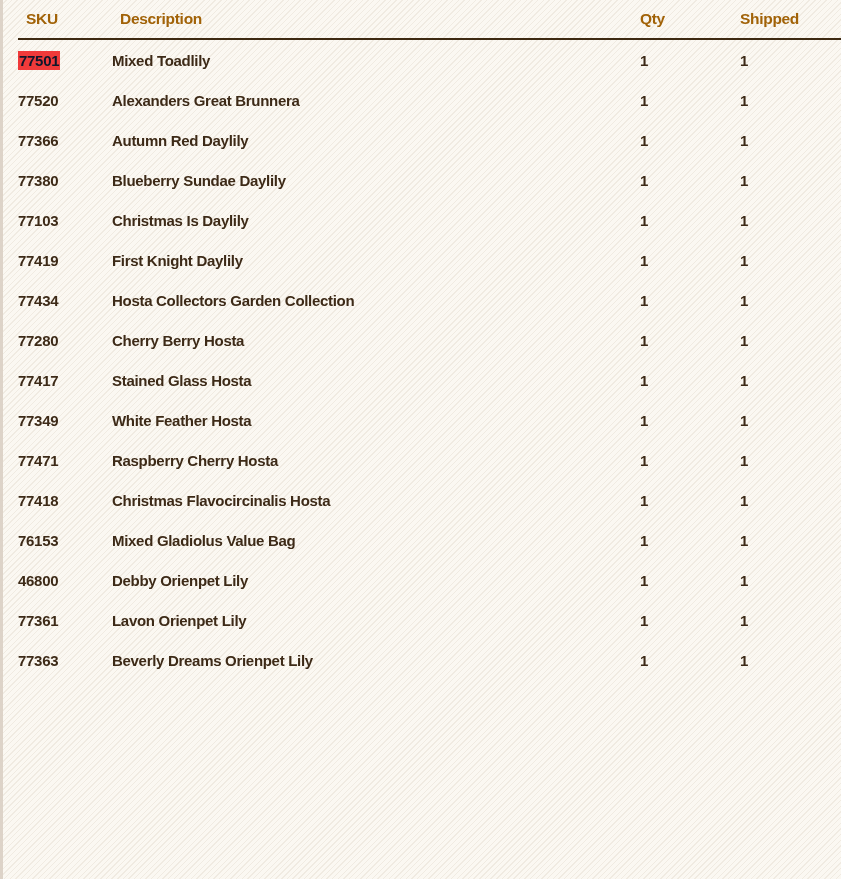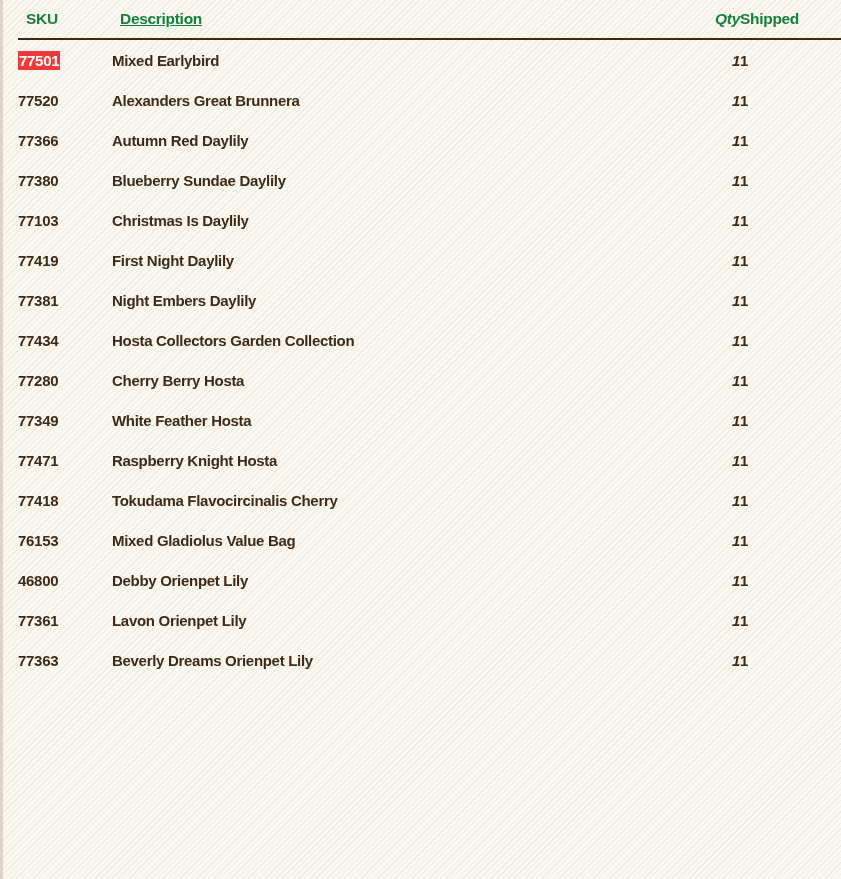--- a/index.html
+++ b/index.html
@@ -33,61 +33,61 @@
       font-family: "Liberation Sans", sans-serif;
       font-weight: bold;
       font-size: 15px;
       letter-spacing: -0.3px;
     }
     table.order thead th {
       height: 38px;
       padding: 0;
       font-size: 15.5px;
       font-weight: bold;
-      color: #15803d;
+      color: #a16207;
       border-bottom: 2px solid #3e2a12;
       vertical-align: middle;
     }
     table.order td {
       height: 40px;
       padding: 0;
       vertical-align: middle;
       color: #3d2a17;
     }
     .c-sku { width: 86px; text-align: left; }
     th.c-sku { padding-left: 8px !important; text-align: left; }
     .c-desc { width: 520px; text-align: left; }
-    th.c-desc { padding-left: 8px !important; text-decoration: underline; }
-    .c-qty { width: 100px; text-align: right; font-style: italic; }
+    th.c-desc { padding-left: 8px !important; }
+    .c-qty { width: 100px; text-align: left; }
     .c-ship { text-align: left; }
     td.c-qty, td.c-ship { color: #3a2a4a; }
     .sku-highlight {
       background: #f03a3a;
-      color: #ffffff;
+      color: #0f172a;
       padding: 1px 1px;
     }
   </style>
 </head>
 <body>
 
 <div class="left-rule"></div>
 
 <table class="order">
   <thead>
     <tr>
       <th class="c-sku">SKU</th>
       <th class="c-desc">Description</th>
       <th class="c-qty">Qty</th>
       <th class="c-ship">Shipped</th>
     </tr>
   </thead>
   <tbody id="rows">
   <tr>
     <td class="c-sku"><span class="sku-highlight">77501</span></td>
-    <td class="c-desc">Mixed Earlybird</td>
+    <td class="c-desc">Mixed Toadlily</td>
     <td class="c-qty">1</td>
     <td class="c-ship">1</td>
   </tr>
 
 
   <tr>
     <td class="c-sku"><span>77520</span></td>
     <td class="c-desc">Alexanders Great Brunnera</td>
     <td class="c-qty">1</td>
     <td class="c-ship">1</td>
@@ -110,64 +110,64 @@
   <tr>
     <td class="c-sku"><span>77103</span></td>
     <td class="c-desc">Christmas Is Daylily</td>
     <td class="c-qty">1</td>
     <td class="c-ship">1</td>
   </tr>
 
 
   <tr>
     <td class="c-sku"><span>77419</span></td>
-    <td class="c-desc">First Night Daylily</td>
-    <td class="c-qty">1</td>
-    <td class="c-ship">1</td>
-  </tr>
-
-  <tr>
-    <td class="c-sku"><span>77381</span></td>
-    <td class="c-desc">Night Embers Daylily</td>
-    <td class="c-qty">1</td>
-    <td class="c-ship">1</td>
-  </tr>
+    <td class="c-desc">First Knight Daylily</td>
+    <td class="c-qty">1</td>
+    <td class="c-ship">1</td>
+  </tr>
+
 
   <tr>
     <td class="c-sku"><span>77434</span></td>
     <td class="c-desc">Hosta Collectors Garden Collection</td>
     <td class="c-qty">1</td>
     <td class="c-ship">1</td>
   </tr>
 
   <tr>
     <td class="c-sku"><span>77280</span></td>
     <td class="c-desc">Cherry Berry Hosta</td>
     <td class="c-qty">1</td>
     <td class="c-ship">1</td>
   </tr>
 
+  <tr>
+    <td class="c-sku"><span>77417</span></td>
+    <td class="c-desc">Stained Glass Hosta</td>
+    <td class="c-qty">1</td>
+    <td class="c-ship">1</td>
+  </tr>
 
   <tr>
     <td class="c-sku"><span>77349</span></td>
     <td class="c-desc">White Feather Hosta</td>
     <td class="c-qty">1</td>
     <td class="c-ship">1</td>
   </tr>
 
   <tr>
     <td class="c-sku"><span>77471</span></td>
-    <td class="c-desc">Raspberry Knight Hosta</td>
+    <td class="c-desc">Raspberry Cherry Hosta</td>
     <td class="c-qty">1</td>
     <td class="c-ship">1</td>
   </tr>
 
   <tr>
     <td class="c-sku"><span>77418</span></td>
-    <td class="c-desc">Tokudama Flavocircinalis Cherry</td>
+    <td class="c-desc">Christmas Flavocircinalis Hosta</td>
     <td class="c-qty">1</td>
     <td class="c-ship">1</td>
   </tr>
 
 
   <tr>
     <td class="c-sku"><span>76153</span></td>
     <td class="c-desc">Mixed Gladiolus Value Bag</td>
     <td class="c-qty">1</td>
     <td class="c-ship">1</td>

